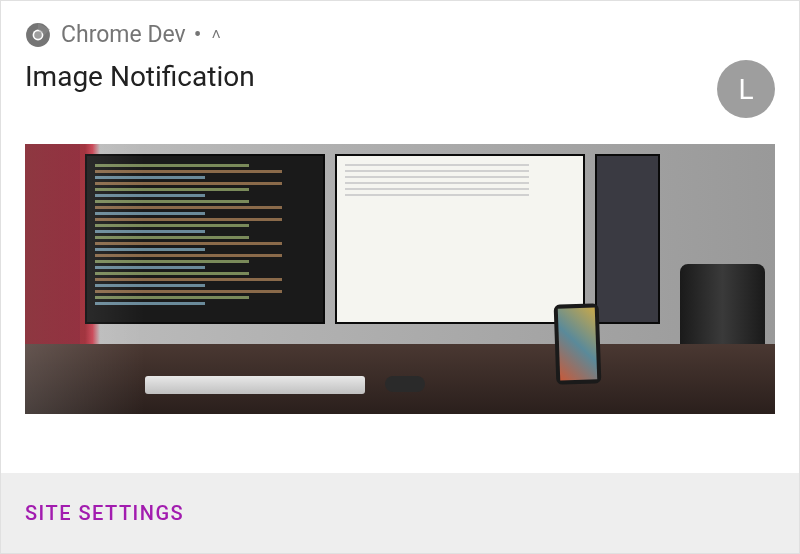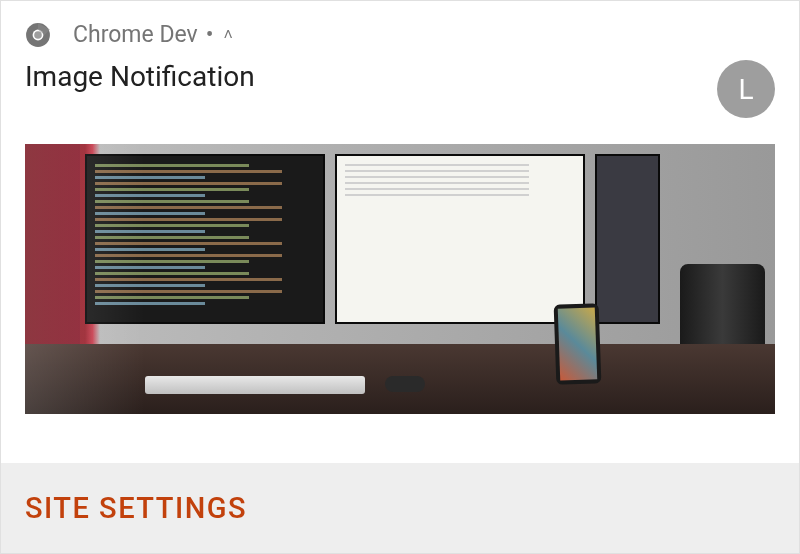--- a/index.html
+++ b/index.html
@@ -13,21 +13,21 @@
       height: 554px;
       background: #ffffff;
       border: 1px solid #e0e0e0;
       display: flex;
       flex-direction: column;
     }
     .header {
       display: flex;
       align-items: center;
       padding: 20px 24px 8px 24px;
-      gap: 22px;
+      gap: 10px;
     }
     .app-icon {
       width: 26px;
       height: 26px;
       flex-shrink: 0;
     }
     .header-text {
       font-size: 23px;
       color: #757575;
       display: flex;
@@ -200,22 +200,22 @@
       background: linear-gradient(to right, rgba(255,255,255,0.15), transparent);
     }
     .actions {
       background: #eeeeee;
       padding: 28px 24px;
       margin-top: auto;
     }
     .action-button {
       background: none;
       border: none;
-      color: #c2410c;
-      font-size: 29px;
+      color: #a21caf;
+      font-size: 20px;
       font-weight: 500;
       letter-spacing: 1.5px;
       cursor: pointer;
       font-family: inherit;
     }
   </style>
 </head>
 <body>
 
 <div class="header">

